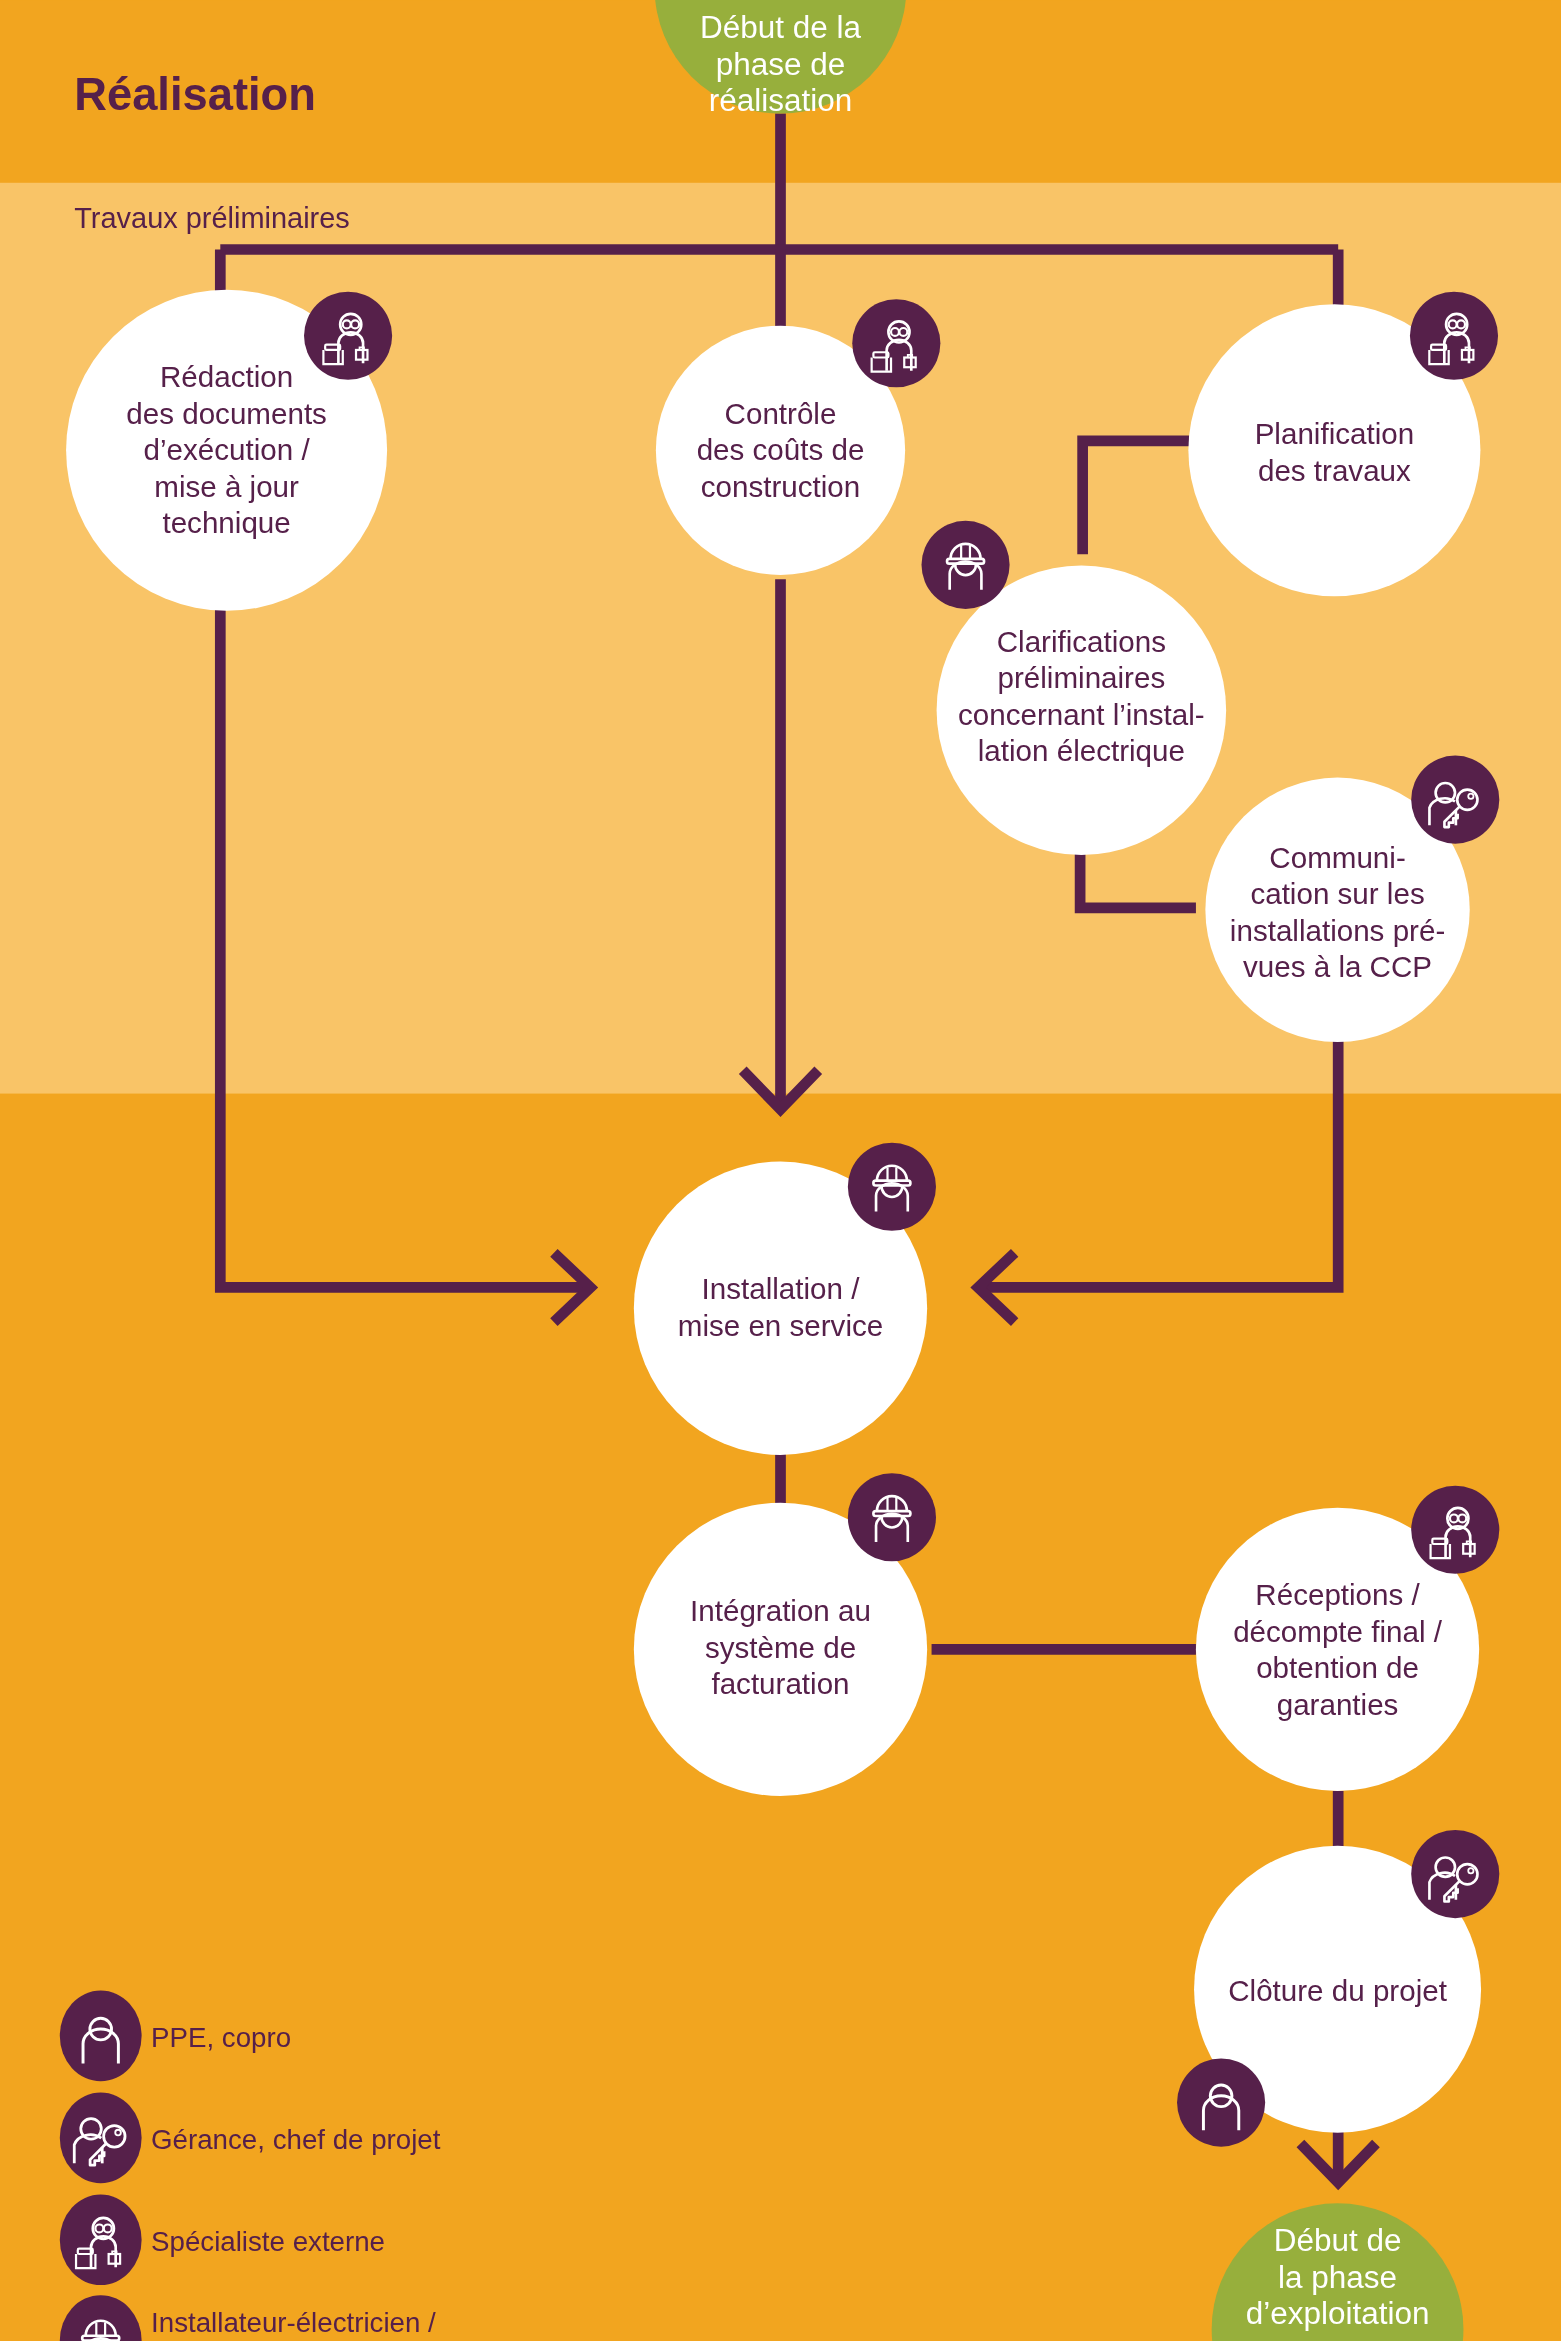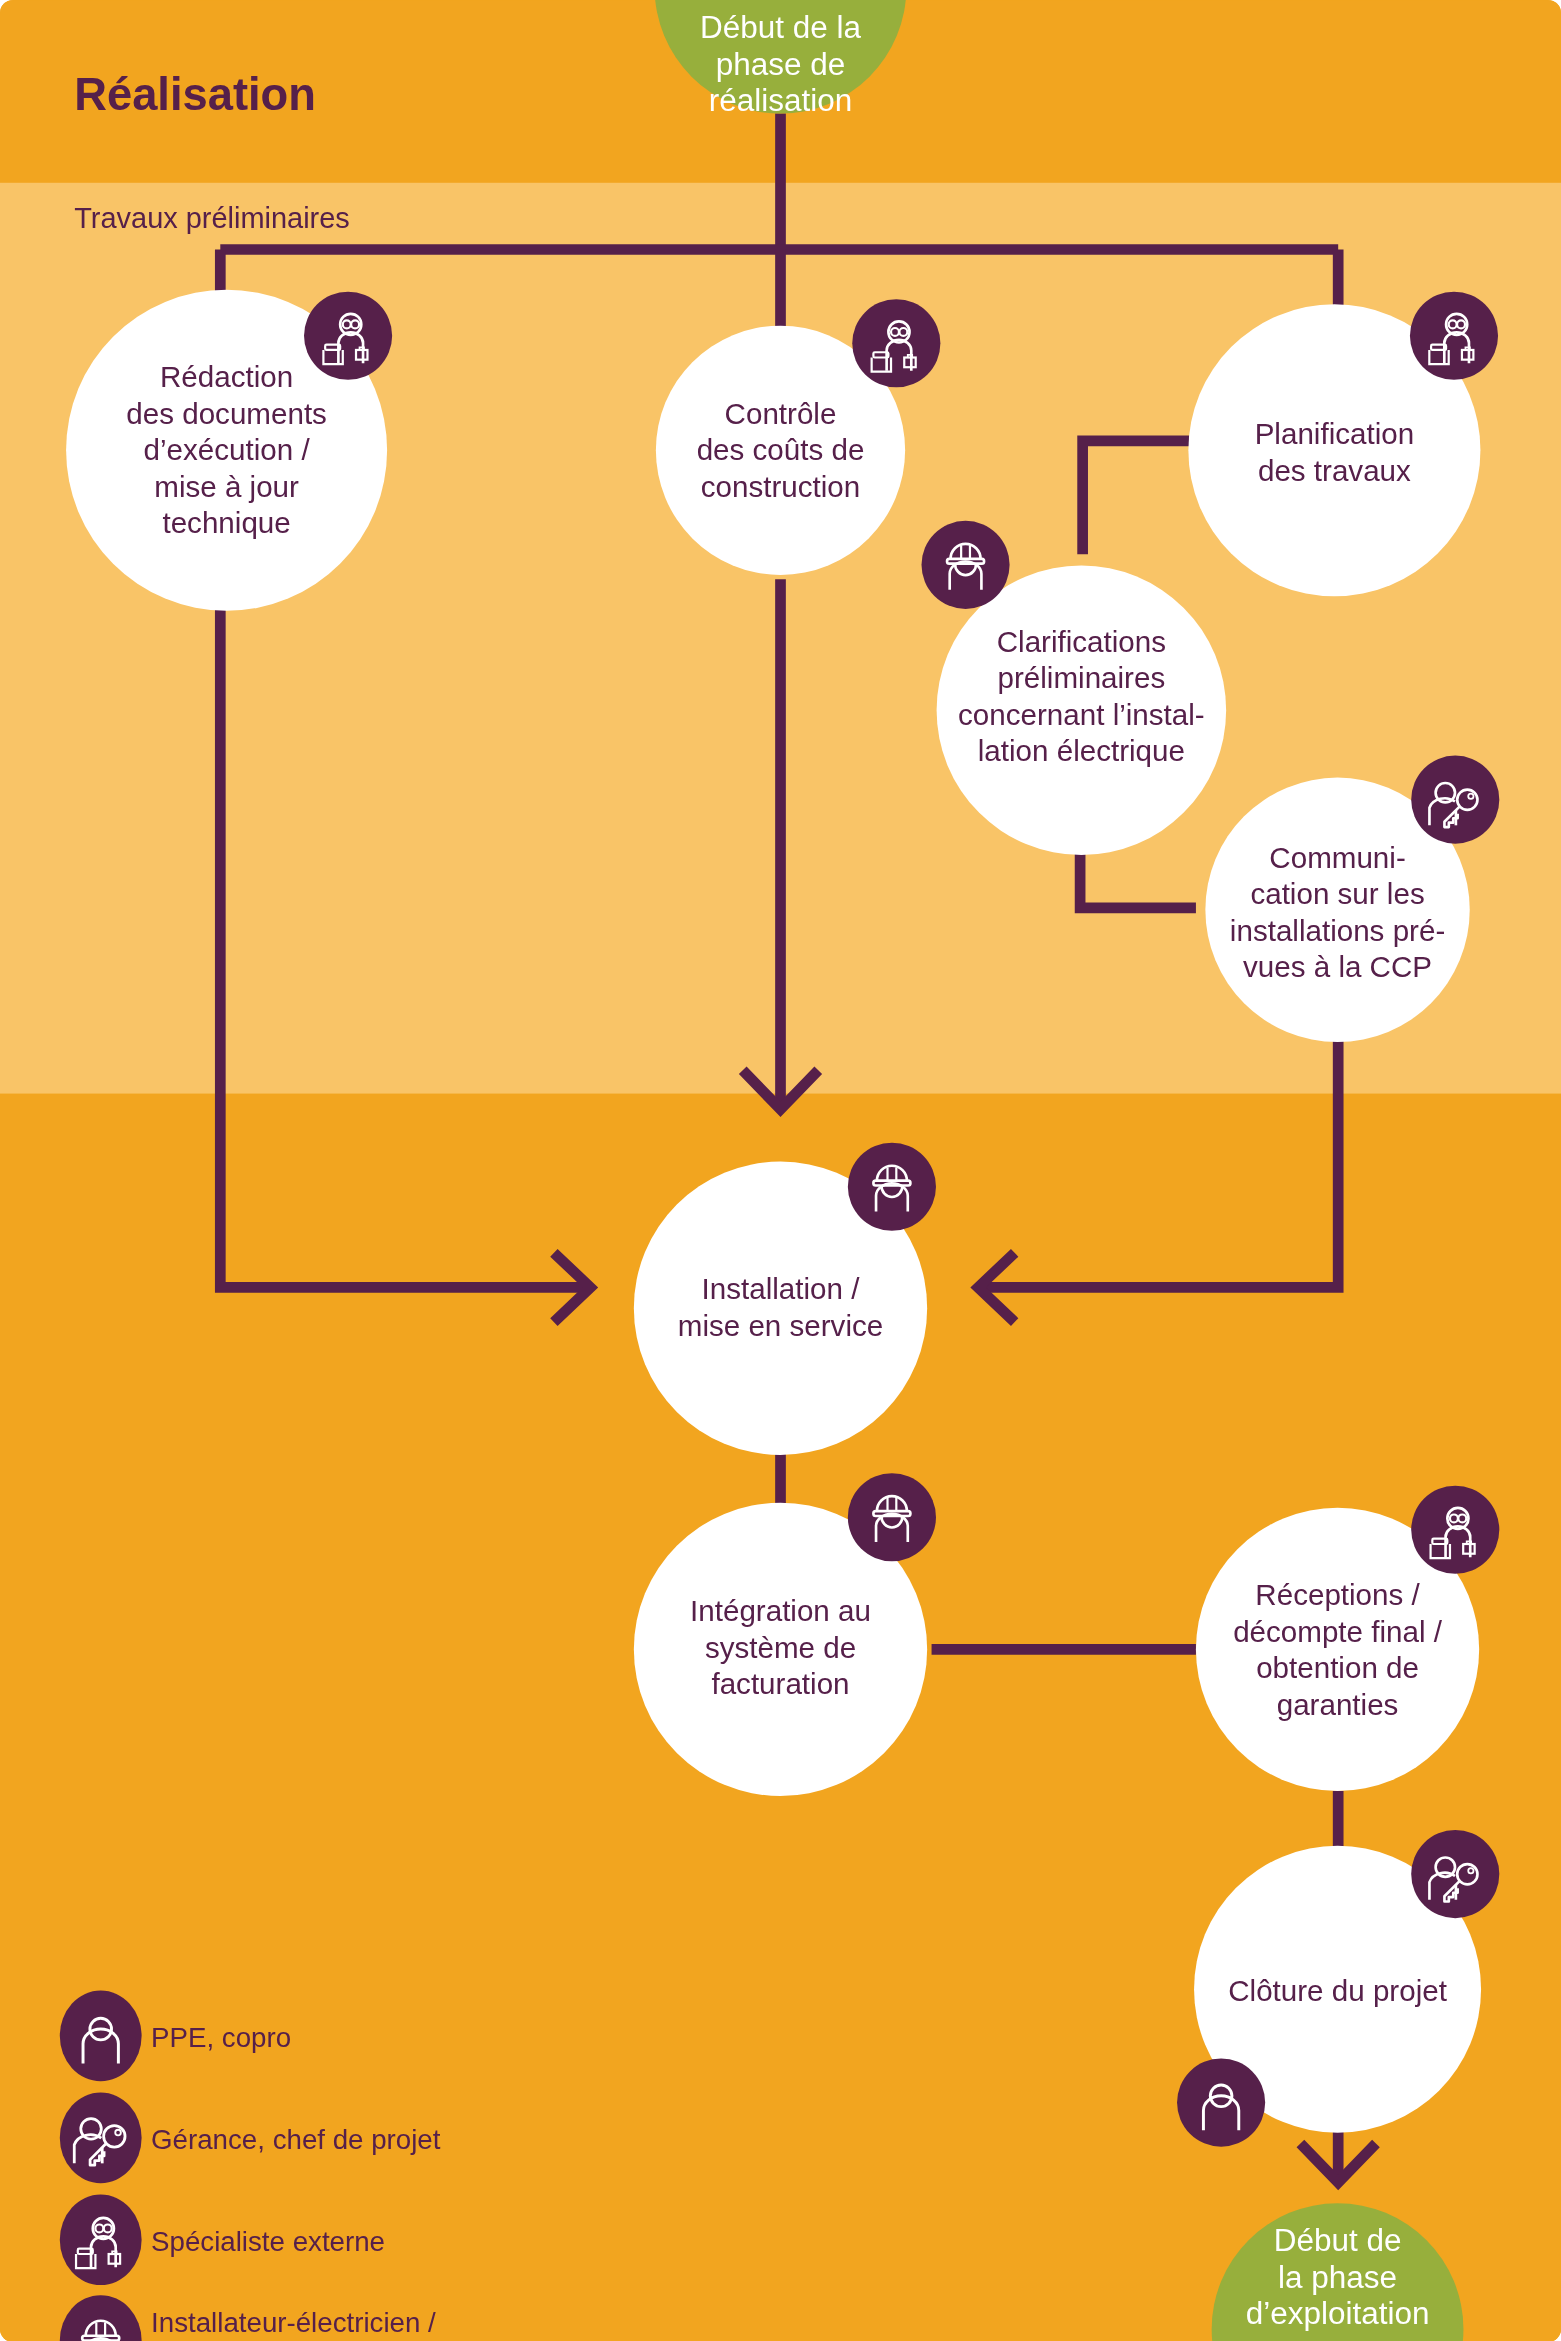--- a/index.html
+++ b/index.html
@@ -1,17 +1,17 @@
 <!DOCTYPE html>
 <html style="font-size:10px"><head>
 <meta charset="utf-8">
 <style>
   html,body{margin:0;padding:0;background:#fff;}
   body{font-family:"Liberation Sans", sans-serif;}
-  #stage{position:relative;width:1561px;height:2342px;overflow:hidden;background:#F2A51F;border-radius:13px;}
+  #stage{position:relative;width:1561px;height:2342px;overflow:hidden;background:#F2A51F;}
   #stage svg{position:absolute;left:0;top:0;}
   .noselect{user-select:none;}
 </style>
 </head>
 <body>
 
 <div id="stage">
 <svg width="1561" height="2342" viewBox="0 0 2480 3720" xmlns="http://www.w3.org/2000/svg" class="noselect">
   <defs>
 

